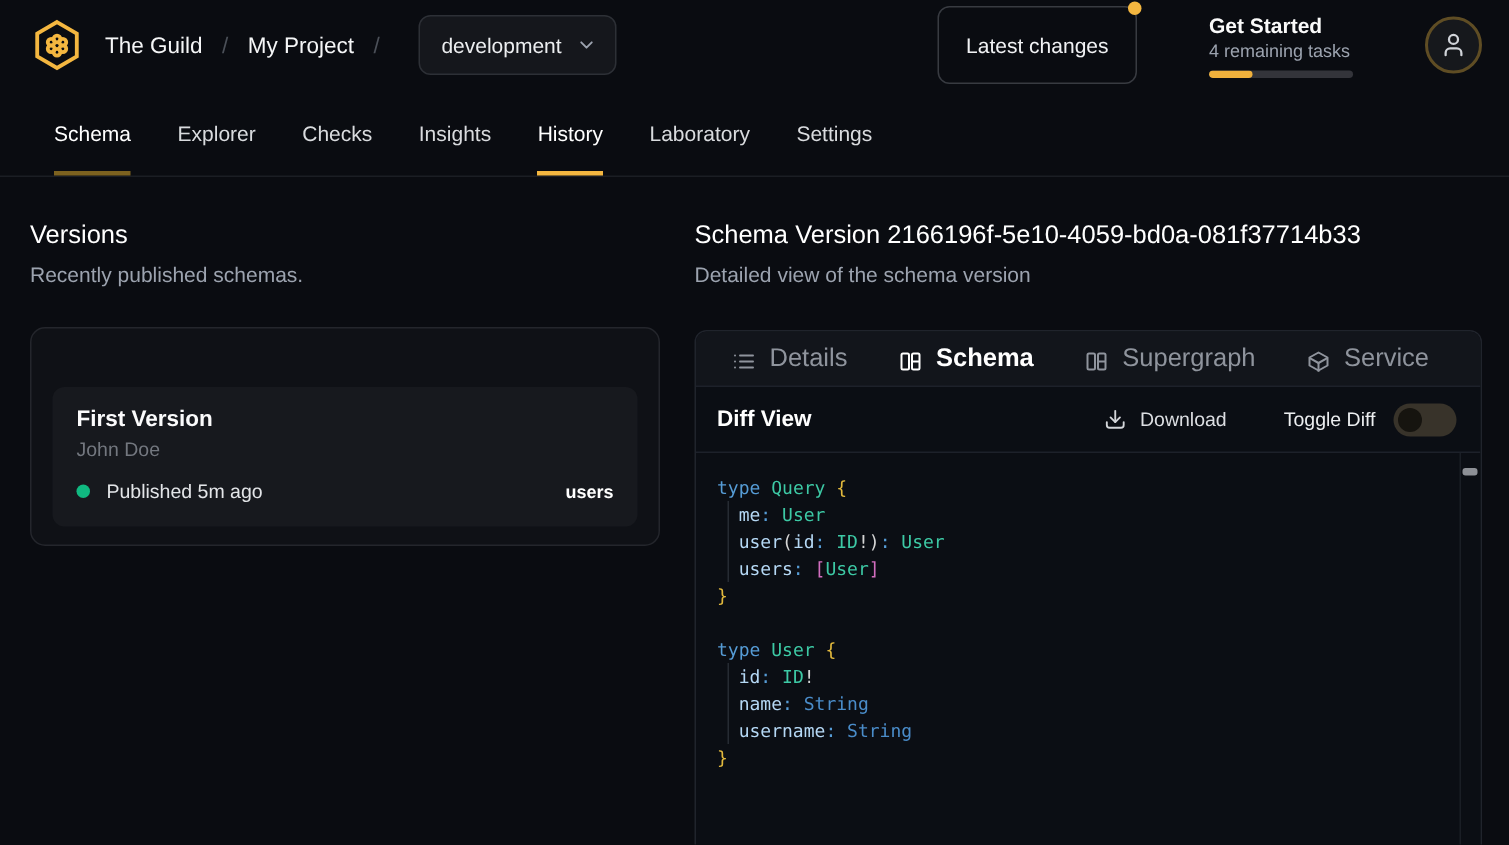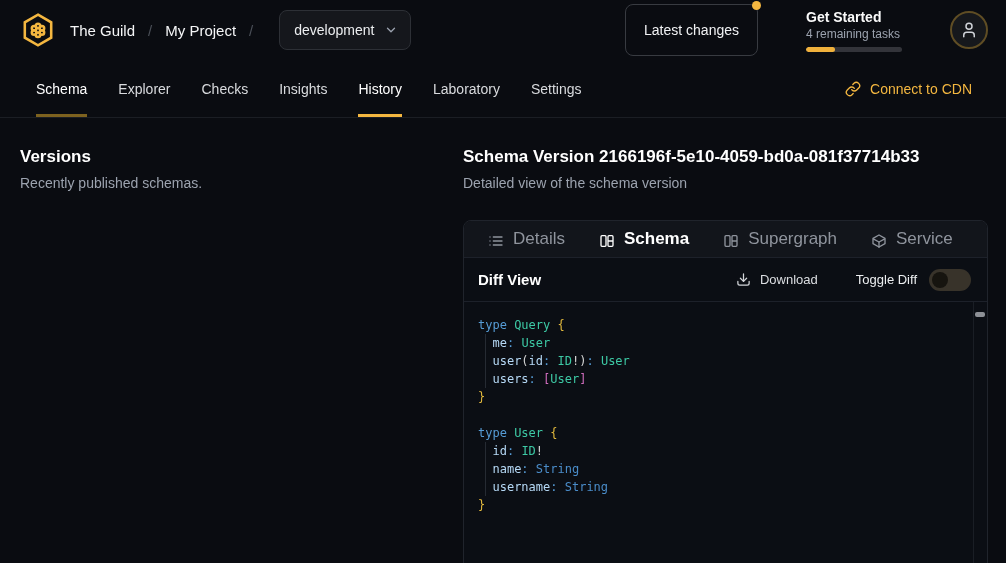--- a/index.html
+++ b/index.html
@@ -61,21 +61,21 @@
   .nav-item.u-bright{ border-bottom-color:#f4b740; color:#ffffff; }
   .cdn-link {
     margin-left:auto; display:flex; align-items:center; gap:9px;
     color:#f4b740; font-size:14px; cursor:pointer;
   }
 
   
   .main { display:flex; padding:0 0 0 20px; }
   .col-left { width:420px; margin-right:23px; flex:none; }
   .col-right { width:525px; flex:none; }
-  .section-title { font-size:17px; font-weight:700; color:#ffffff; margin-top:29px; }
+  .section-title { font-size:17px; font-weight:400; color:#ffffff; margin-top:29px; }
   .section-sub { font-size:14px; color:#9ca3af; margin-top:8px; }
 
   
   .versions-card {
     margin-top:27px; background:#0f1116; border:1px solid #24262c;
     border-radius:10px; padding:39px 14px 12px;
   }
   .version-item {
     background:#17191e; border-radius:8px; padding:13px 16px 16px; cursor:pointer;
   }
@@ -191,37 +191,39 @@
 </div>
 
 <div class="nav">
   <span class="nav-item u-dim">Schema</span>
   <span class="nav-item">Explorer</span>
   <span class="nav-item">Checks</span>
   <span class="nav-item">Insights</span>
   <span class="nav-item u-bright">History</span>
   <span class="nav-item">Laboratory</span>
   <span class="nav-item">Settings</span>
-  <span class="cdn-link">
-    <span>
-      <svg viewBox="0 0 24 24" width="16" height="16" fill="none" stroke="#f4b740" stroke-width="2" stroke-linecap="round" stroke-linejoin="round">
-        <path d="M10 13a5 5 0 0 0 7.54.54l3-3a5 5 0 0 0-7.07-7.07l-1.72 1.71"></path>
-        <path d="M14 11a5 5 0 0 0-7.54-.54l-3 3a5 5 0 0 0 7.07 7.07l1.71-1.71"></path>
-      </svg>
-    </span>
-    <span>Connect to CDN</span>
-  </span>
 </div>
 
 <div class="main">
 
   <div class="col-left">
     <div class="section-title">Versions</div>
     <div class="section-sub">Recently published schemas.</div>
 
+    <div class="versions-card">
+      <div class="version-item">
+        <div class="vi-title">First Version</div>
+        <div class="vi-author">John Doe</div>
+        <div class="vi-row">
+          <span class="vi-dot"></span>
+          <span class="vi-status">Published 5m ago</span>
+          <span class="vi-service">users</span>
+        </div>
+      </div>
+    </div>
   </div>
 
   <div class="col-right">
     <div class="section-title">Schema Version 2166196f-5e10-4059-bd0a-081f37714b33</div>
     <div class="section-sub">Detailed view of the schema version</div>
 
     <div class="schema-panel">
 
       <div class="tabs-row">
         <span class="tab">

